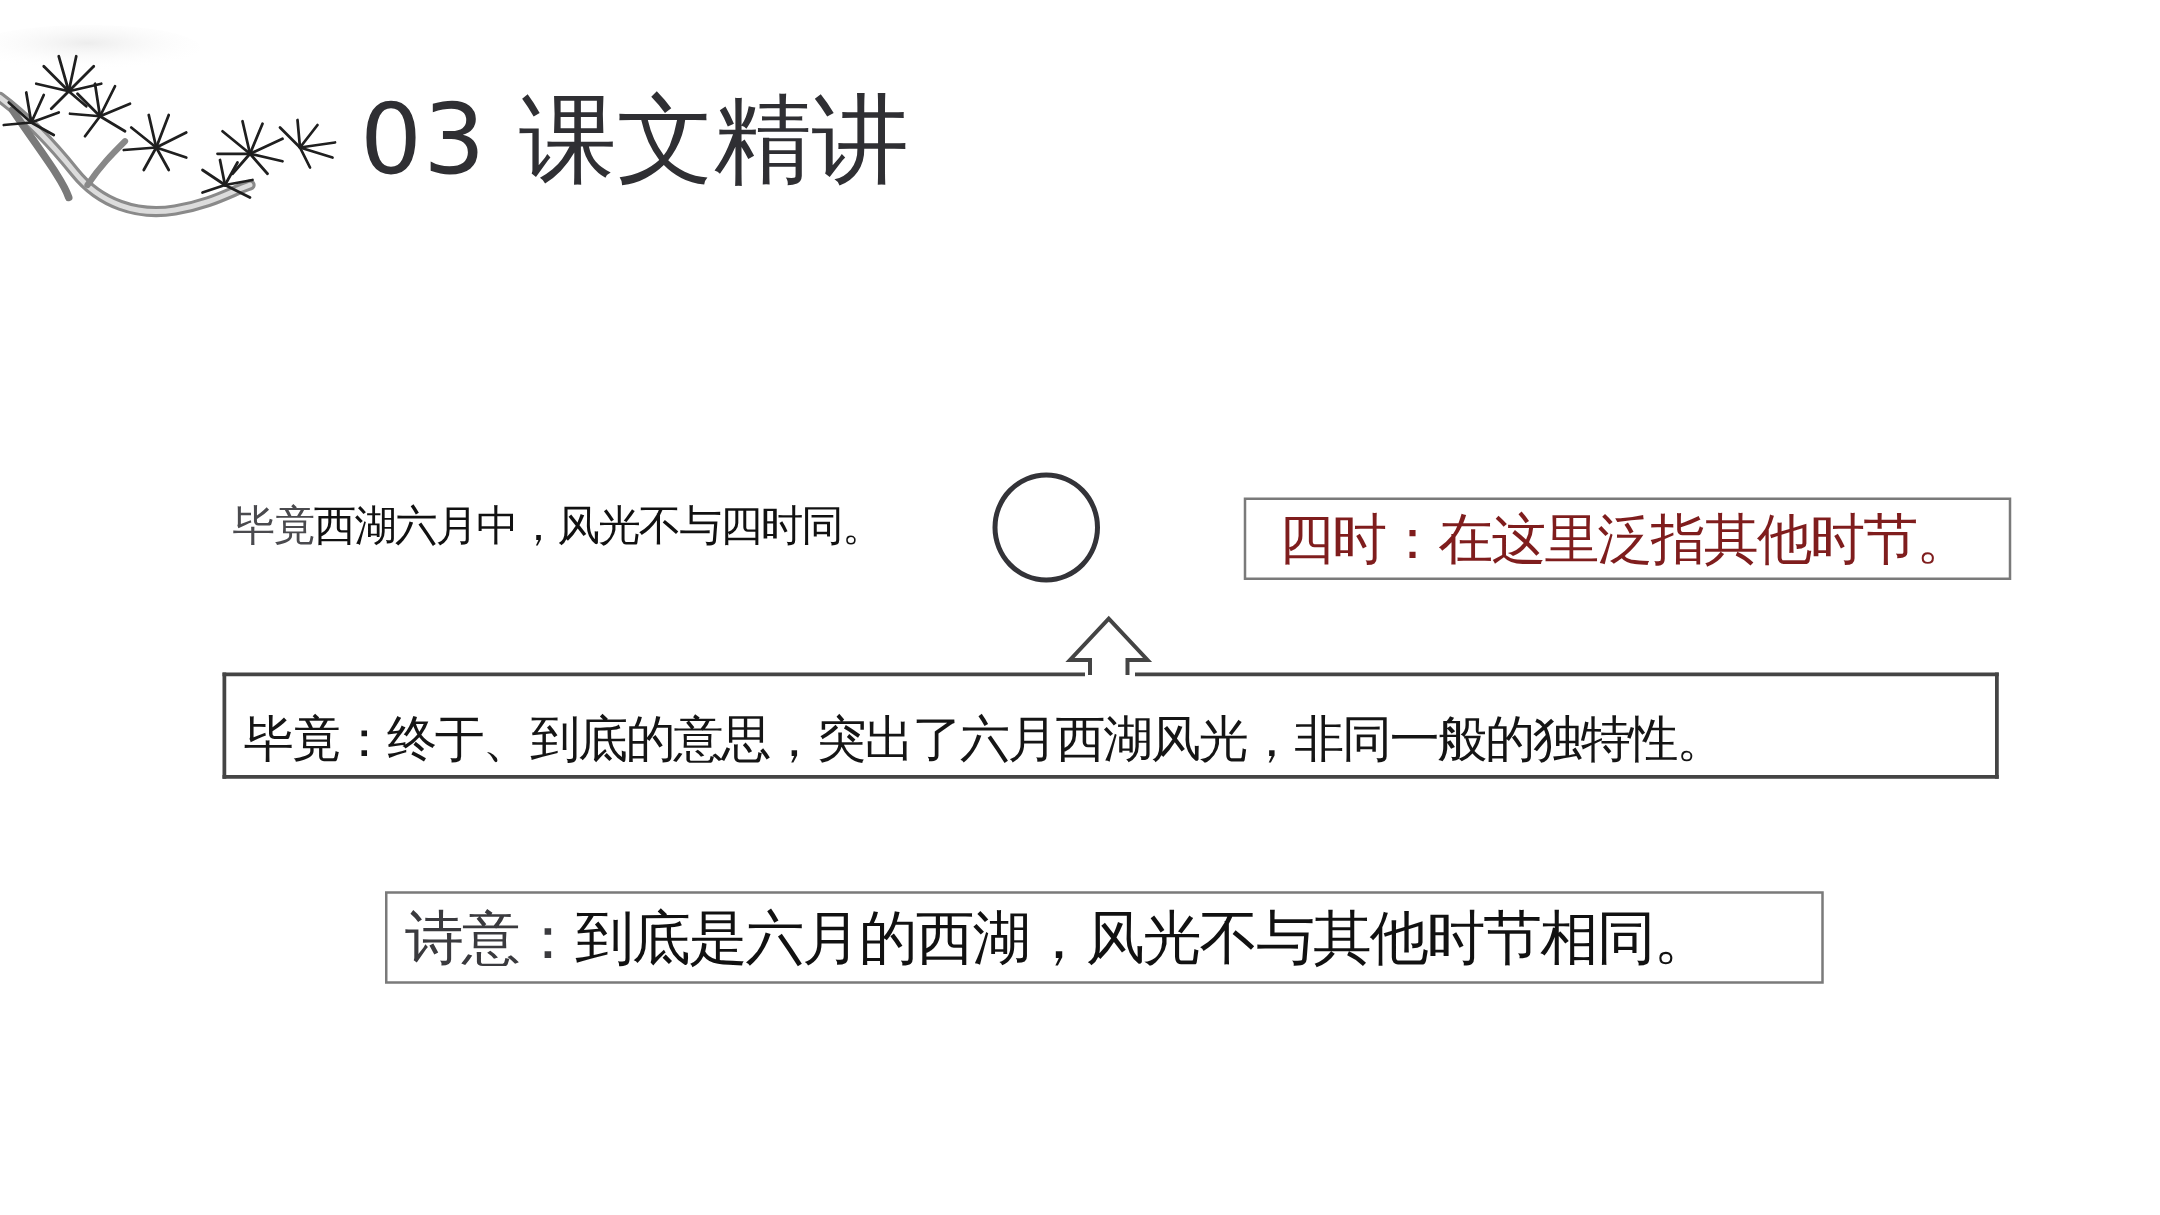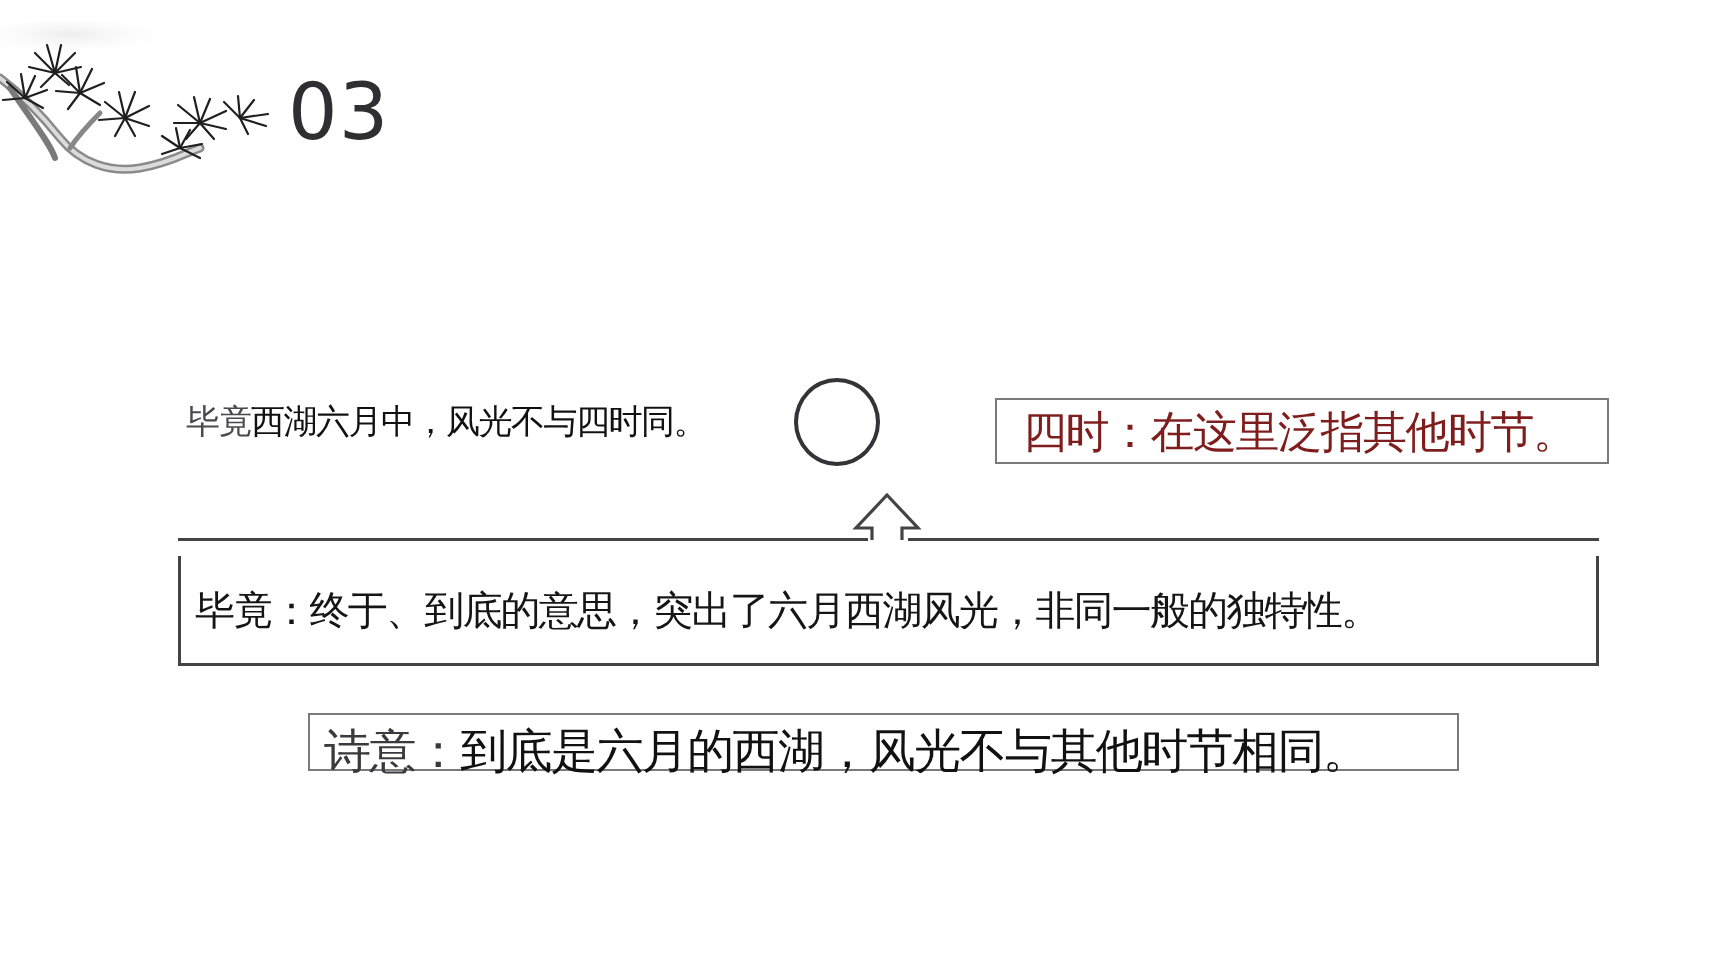--- a/index.html
+++ b/index.html
@@ -76,22 +76,22 @@
     }
 
     
     .arrow {
       left: 850px; top: 492px;
       width: 76px; height: 50px;
     }
 
     
     .box2 {
-      left: 178px; top: 556px;
-      width: 1421px; height: 110px;
+      left: 178px; top: 538px;
+      width: 1421px; height: 85px;
       border: 3px solid #444;
       border-top: none;
       box-sizing: border-box;
     }
     .box2-top-left {
       left: 178px; top: 538px;
       width: 690px; height: 3px;
       background: #444;
     }
     .box2-top-right {
@@ -105,21 +105,21 @@
       font-size: 40px;
       line-height: 52px;
       white-space: nowrap;
       letter-spacing: -1.8px;
       color: #151515;
     }
 
     
     .box3 {
       left: 308px; top: 713px;
-      width: 1151px; height: 58px;
+      width: 1151px; height: 74px;
       border: 2px solid #7a7a7a;
       box-sizing: border-box;
     }
     .box3 .t {
       position: absolute;
       left: 14px; top: 6px;
       font-size: 47px;
       line-height: 60px;
       white-space: nowrap;
       letter-spacing: -1.6px;
@@ -206,20 +206,21 @@
       <line x1="0" y1="0" x2="10" y2="-18"></line>
         <line x1="0" y1="0" x2="22" y2="-4"></line>
       <line x1="0" y1="0" x2="20" y2="10"></line>
         <line x1="0" y1="0" x2="-18" y2="6"></line>
     </g>
   </g>
 </svg>
 
 <div class="abs title">
   <span class="num">03</span>
+  <span class="txt">课文精讲</span>
 </div>
 
 <div class="abs verse">
   <span class="lead">毕竟</span><span>西湖六月中，风光不与四时同。</span>
 </div>
 <div class="abs circle"></div>
 
 <div class="abs box1">
   <span class="t">四时：在这里泛指其他时节。</span>
 </div>

